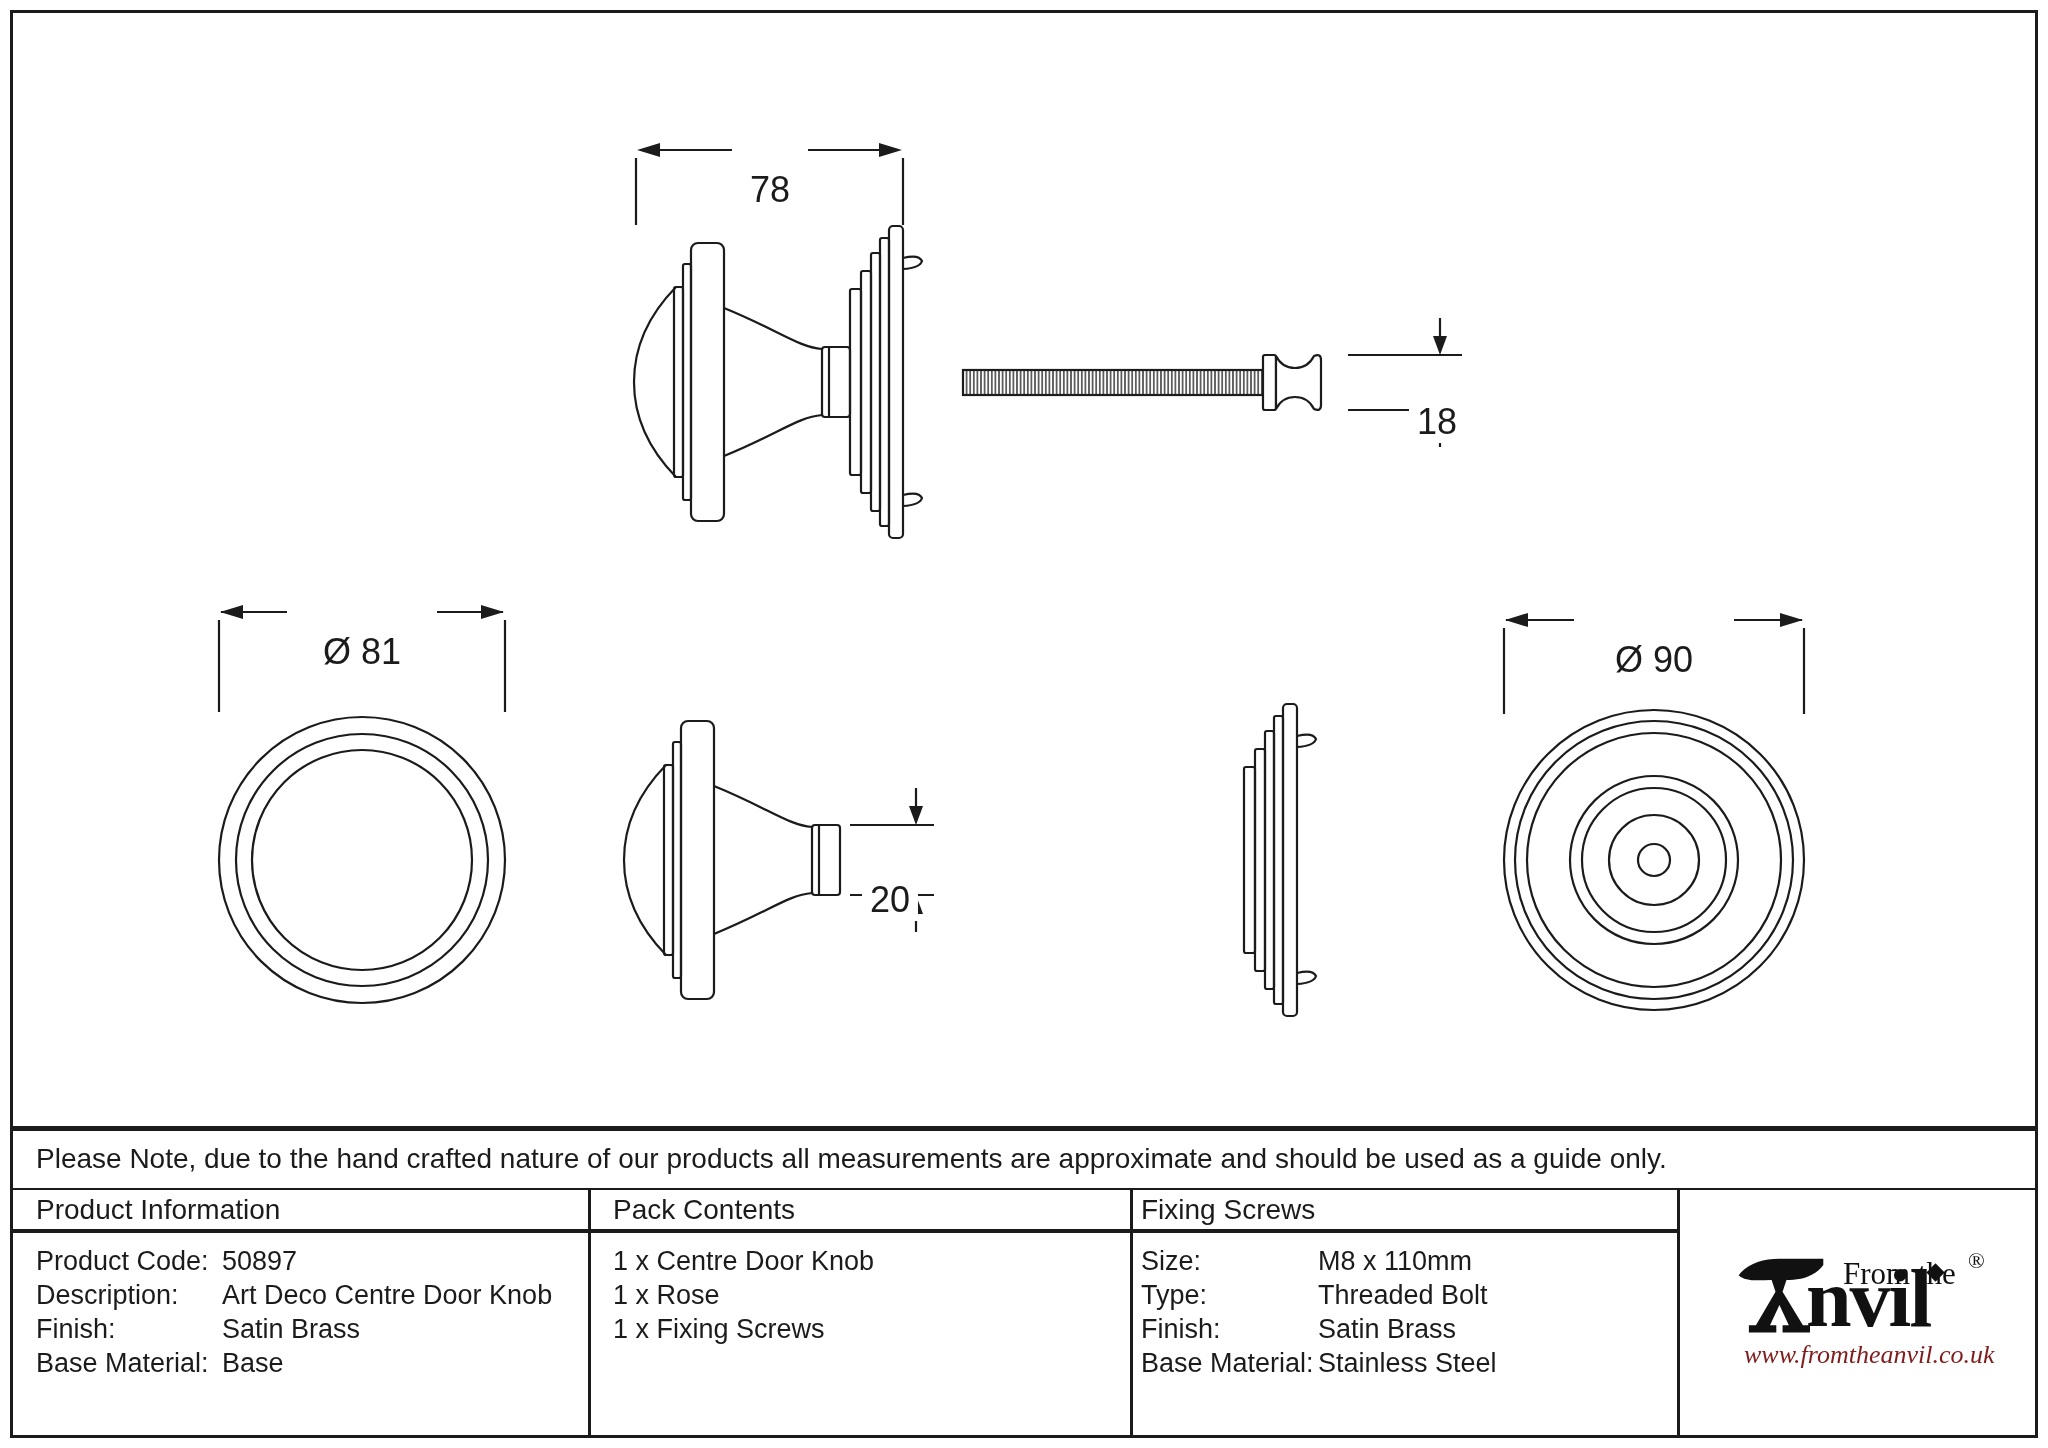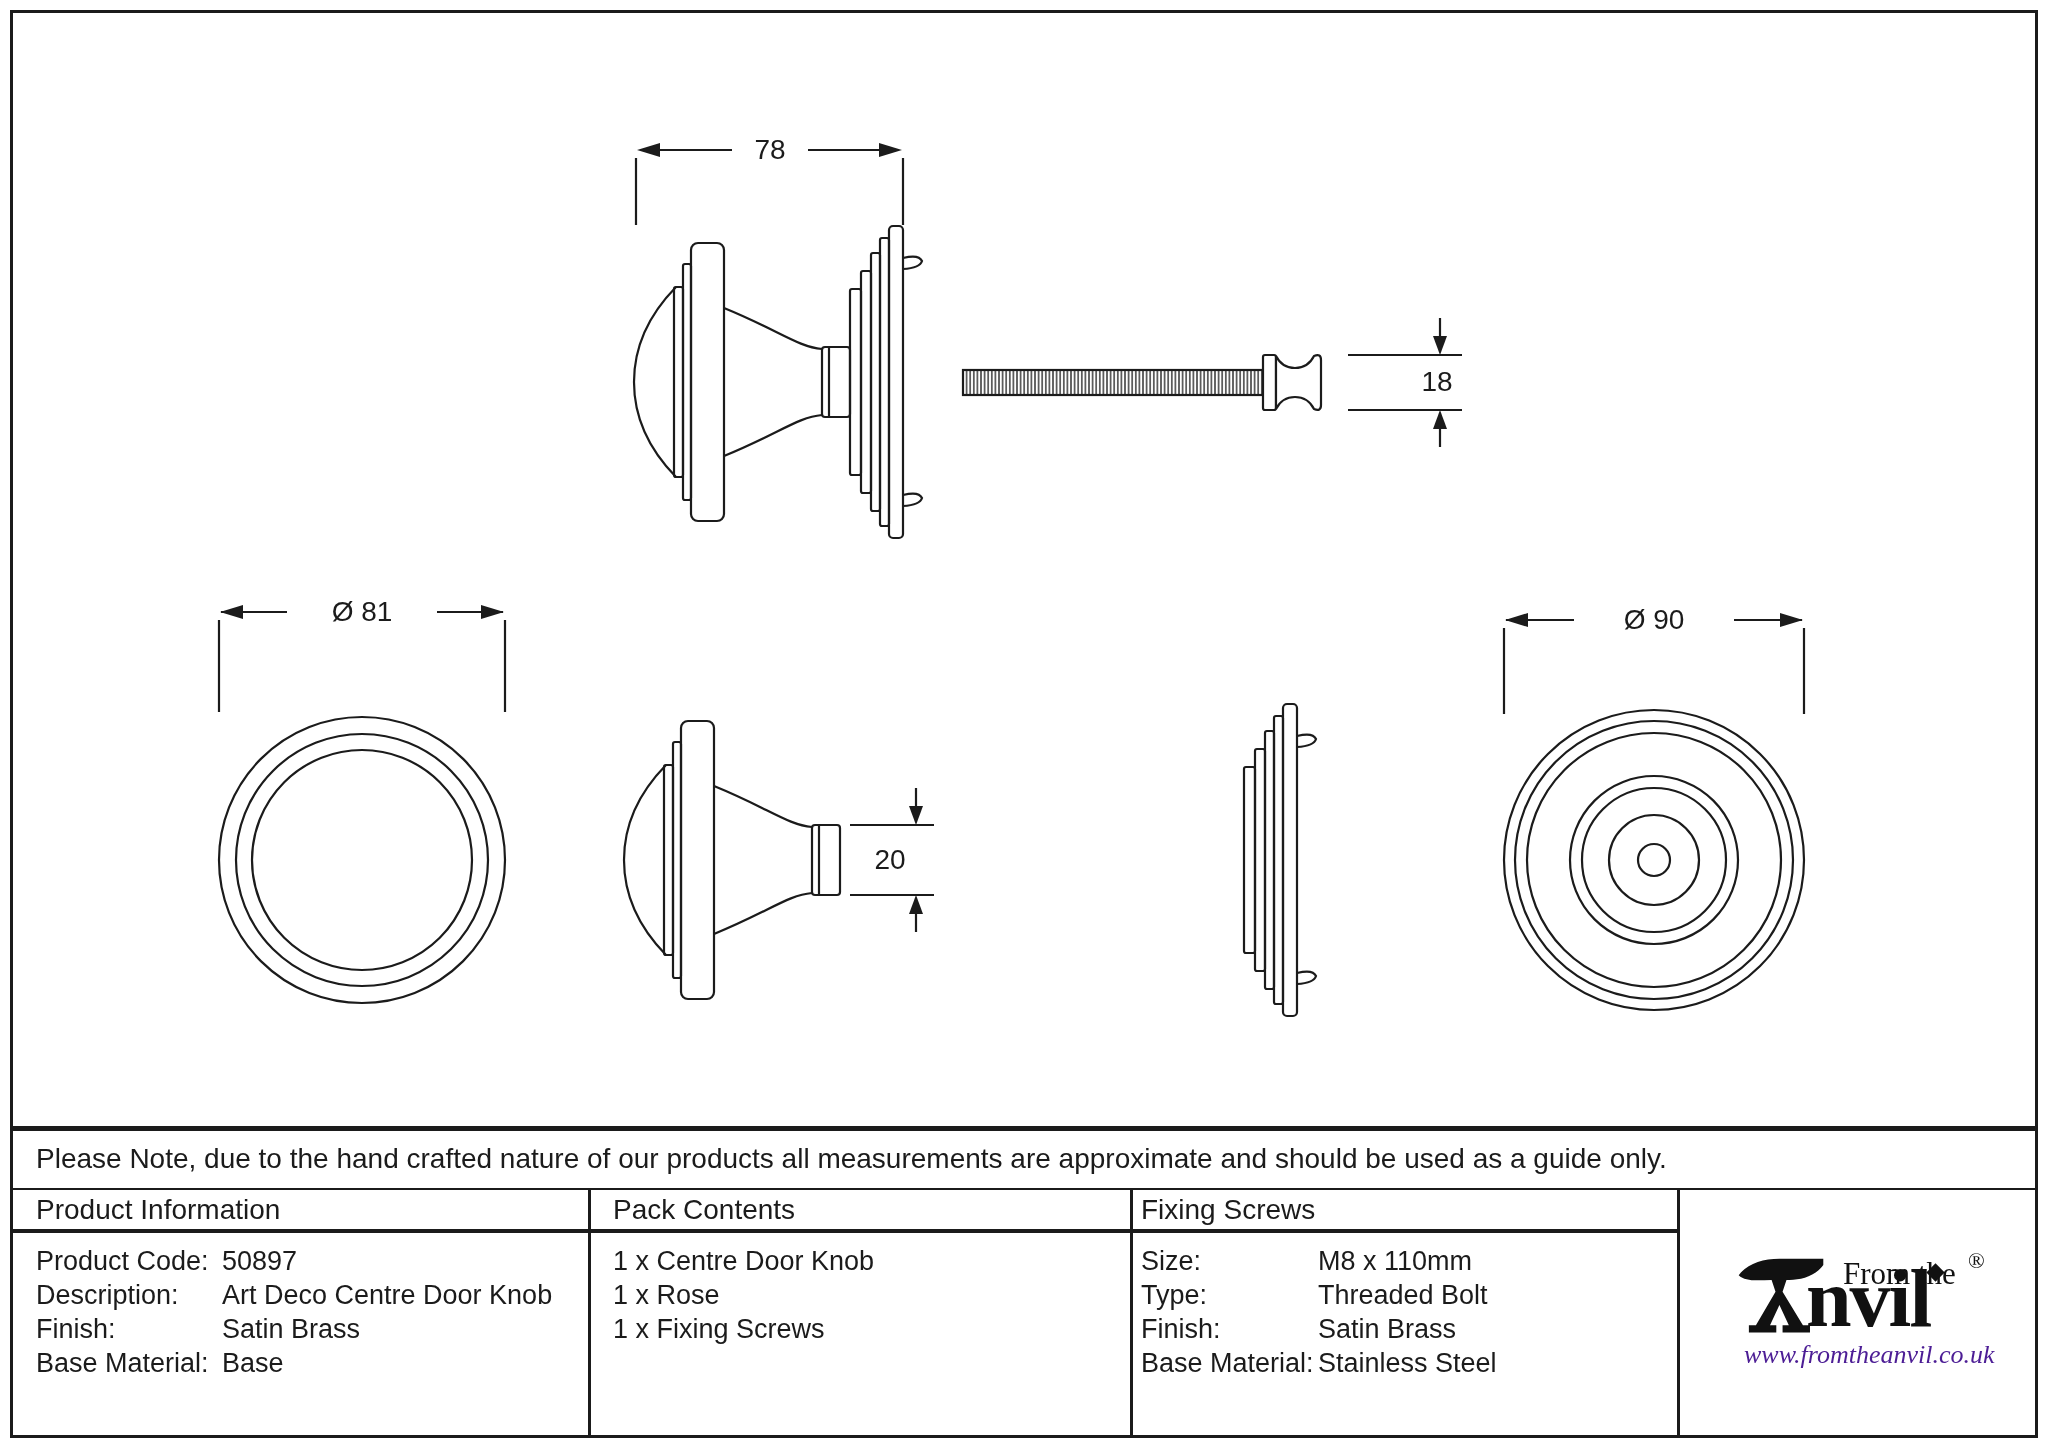--- a/index.html
+++ b/index.html
@@ -7,29 +7,29 @@
          font-family:"Liberation Sans",sans-serif;color:#1b1b1b;overflow:hidden;}
   
   .outer-border{position:absolute;left:10px;top:10px;right:10px;bottom:10px;border:3px solid #1b1b1b;}
   .rule{position:absolute;background:#1b1b1b;}
   
   svg.linework{position:absolute;left:0;top:0;}
   svg.linework .ln{stroke:#1b1b1b;stroke-width:2.2;fill:none;}
   svg.linework .fillshape{fill:#1b1b1b;stroke:none;}
   svg.linework .white{fill:#ffffff;}
   
-  .dim{position:absolute;transform:translate(-50%,-50%);font-size:28px;background:#fff;padding:0 8px;white-space:nowrap;}
+  .dim{position:absolute;transform:translate(-50%,-50%);font-size:36px;background:#fff;padding:0 8px;white-space:nowrap;margin-top:40px;}
   .cell{position:absolute;transform:translateY(-50%);font-size:27px;white-space:nowrap;}
   .hdr{position:absolute;transform:translateY(-50%);font-size:28px;white-space:nowrap;}
   .note{position:absolute;transform:translateY(-50%);font-size:28px;white-space:nowrap;}
   
   .logo-tagline{position:absolute;font-family:"Liberation Serif",serif;font-size:31px;white-space:nowrap;color:#111;}
   .logo-brand{position:absolute;font-family:Liberation Serif, serif;font-weight:700;font-size:82px;line-height:1;letter-spacing:-2px;color:#111;white-space:nowrap;}
   .logo-reg{position:absolute;font-family:"Liberation Serif",serif;font-size:22px;color:#111;}
-  .logo-web{position:absolute;font-family:"Liberation Serif",serif;font-style:italic;font-size:26px;color:#4c1d95;white-space:nowrap;}
+  .logo-web{position:absolute;font-family:"Liberation Serif",serif;font-style:italic;font-size:26px;color:#7f1d1d;white-space:nowrap;}
   .diamond{position:absolute;width:13px;height:13px;background:#111;transform:rotate(45deg);}
   .anvil-svg{position:absolute;}
 </style>
 </head>
 <body>
 
 <div class="sheet">
 
   <svg class="linework" width="2048" height="1448" viewBox="0 0 2048 1448">
     <defs>

